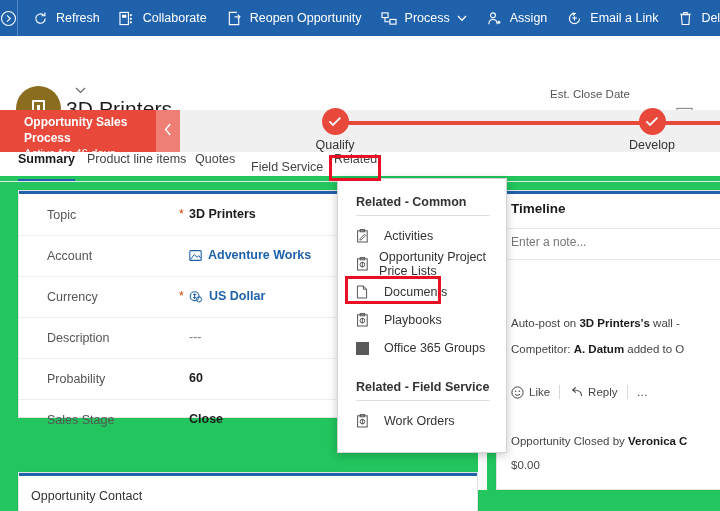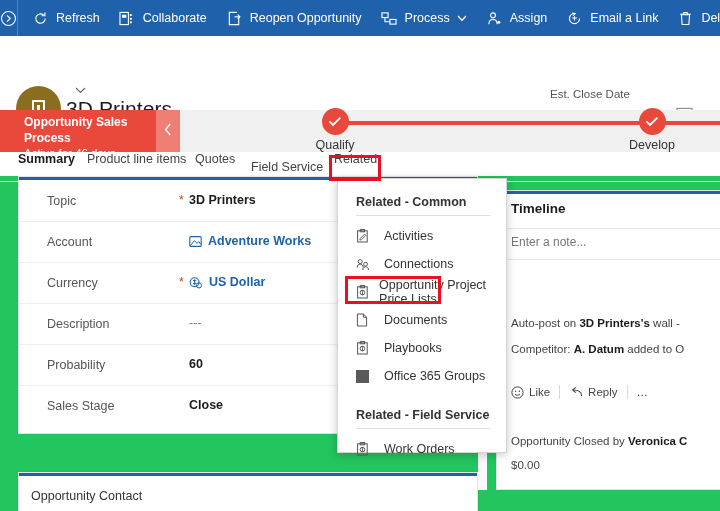--- a/index.html
+++ b/index.html
@@ -77,21 +77,21 @@
   .tab.active { color:#1b1b1b; font-weight:bold; }
   .tab .tab-underline { position:absolute; left:0; right:0; bottom:0; height:3px; background:#1f62ab; }
   .tabs-divider { position:absolute; left:0; top:181px; width:720px; height:1px; background:#e6e6e6; }
 
   
   .card {
     position:absolute; background:#fff; border:1px solid #e3e3e3;
     box-shadow:0 0 1px rgba(0,0,0,.08);
   }
   .card-topline { position:absolute; left:0; top:0; right:0; height:3px; background:#1f62ab; }
-  .form-card { left:18px; top:176px; width:460px; height:258px;text-align:right; }
+  .form-card { left:18px; top:190px; width:460px; height:228px;text-align:right; }
   .form-row { position:relative; height:41px; border-bottom:1px solid #eeeeee; }
   .form-row:last-child { border-bottom:none; }
   .form-label { position:absolute; left:28px; top:13px; font-size:12.5px; color:#555; }
   .form-req { position:absolute; left:160px; top:12px; color:#d83b01; font-size:12px; }
   .form-value { position:absolute; left:170px; top:12px; font-size:12.5px; color:#1b1b1b; display:flex; align-items:center; }
   .form-value.bold { font-weight:bold; }
   .form-value.link { color:#1f62ab; font-weight:bold; }
   .form-value .vico { margin-right:6px; display:flex; align-items:center; }
   .form-value.muted { color:#777; }
 
@@ -445,31 +445,20 @@
       <span class="ico">
         <svg width="13" height="14" viewBox="0 0 13 14">
             <rect x="1.6" y="1.8" width="9.6" height="11.2" fill="none" stroke="#555" stroke-width="1"></rect>
             <rect x="4.2" y="0.6" width="4.4" height="2.2" fill="none" stroke="#555" stroke-width="1"></rect>
             <path d="M4.2 9.6 L8.6 5.2 L9.8 6.4 L5.4 10.8 L3.9 11.1 Z" fill="none" stroke="#555" stroke-width="0.9"></path>
           </svg>
       </span>
       <span>Activities</span>
     </div>
 
-    <div class="fly-item">
-      <span class="ico">
-        <svg width="14" height="13" viewBox="0 0 14 13">
-            <circle cx="4.2" cy="3.6" r="2" fill="none" stroke="#555" stroke-width="1"></circle>
-            <path d="M1.2 9.6 C1.2 7 2.6 6.2 4.2 6.2 C5.8 6.2 7.2 7 7.2 9.6" fill="none" stroke="#555" stroke-width="1"></path>
-            <circle cx="9.6" cy="6.2" r="1.9" fill="none" stroke="#555" stroke-width="1"></circle>
-            <path d="M6.8 12 C6.8 9.6 8.1 8.8 9.6 8.8 C11.1 8.8 12.5 9.6 12.5 12" fill="none" stroke="#555" stroke-width="1"></path>
-          </svg>
-      </span>
-      <span>Connections</span>
-    </div>
 
     <div class="fly-item">
       <span class="ico">
         <svg width="13" height="14" viewBox="0 0 13 14">
             <rect x="1.6" y="1.8" width="9.6" height="11.2" fill="none" stroke="#555" stroke-width="1"></rect>
             <rect x="4.2" y="0.6" width="4.4" height="2.2" fill="none" stroke="#555" stroke-width="1"></rect>
             <circle cx="6.4" cy="7.6" r="2.3" fill="none" stroke="#555" stroke-width="1"></circle>
             <path d="M6.4 5 V10.2" stroke="#555" stroke-width="0.9"></path>
           </svg>
       </span>

